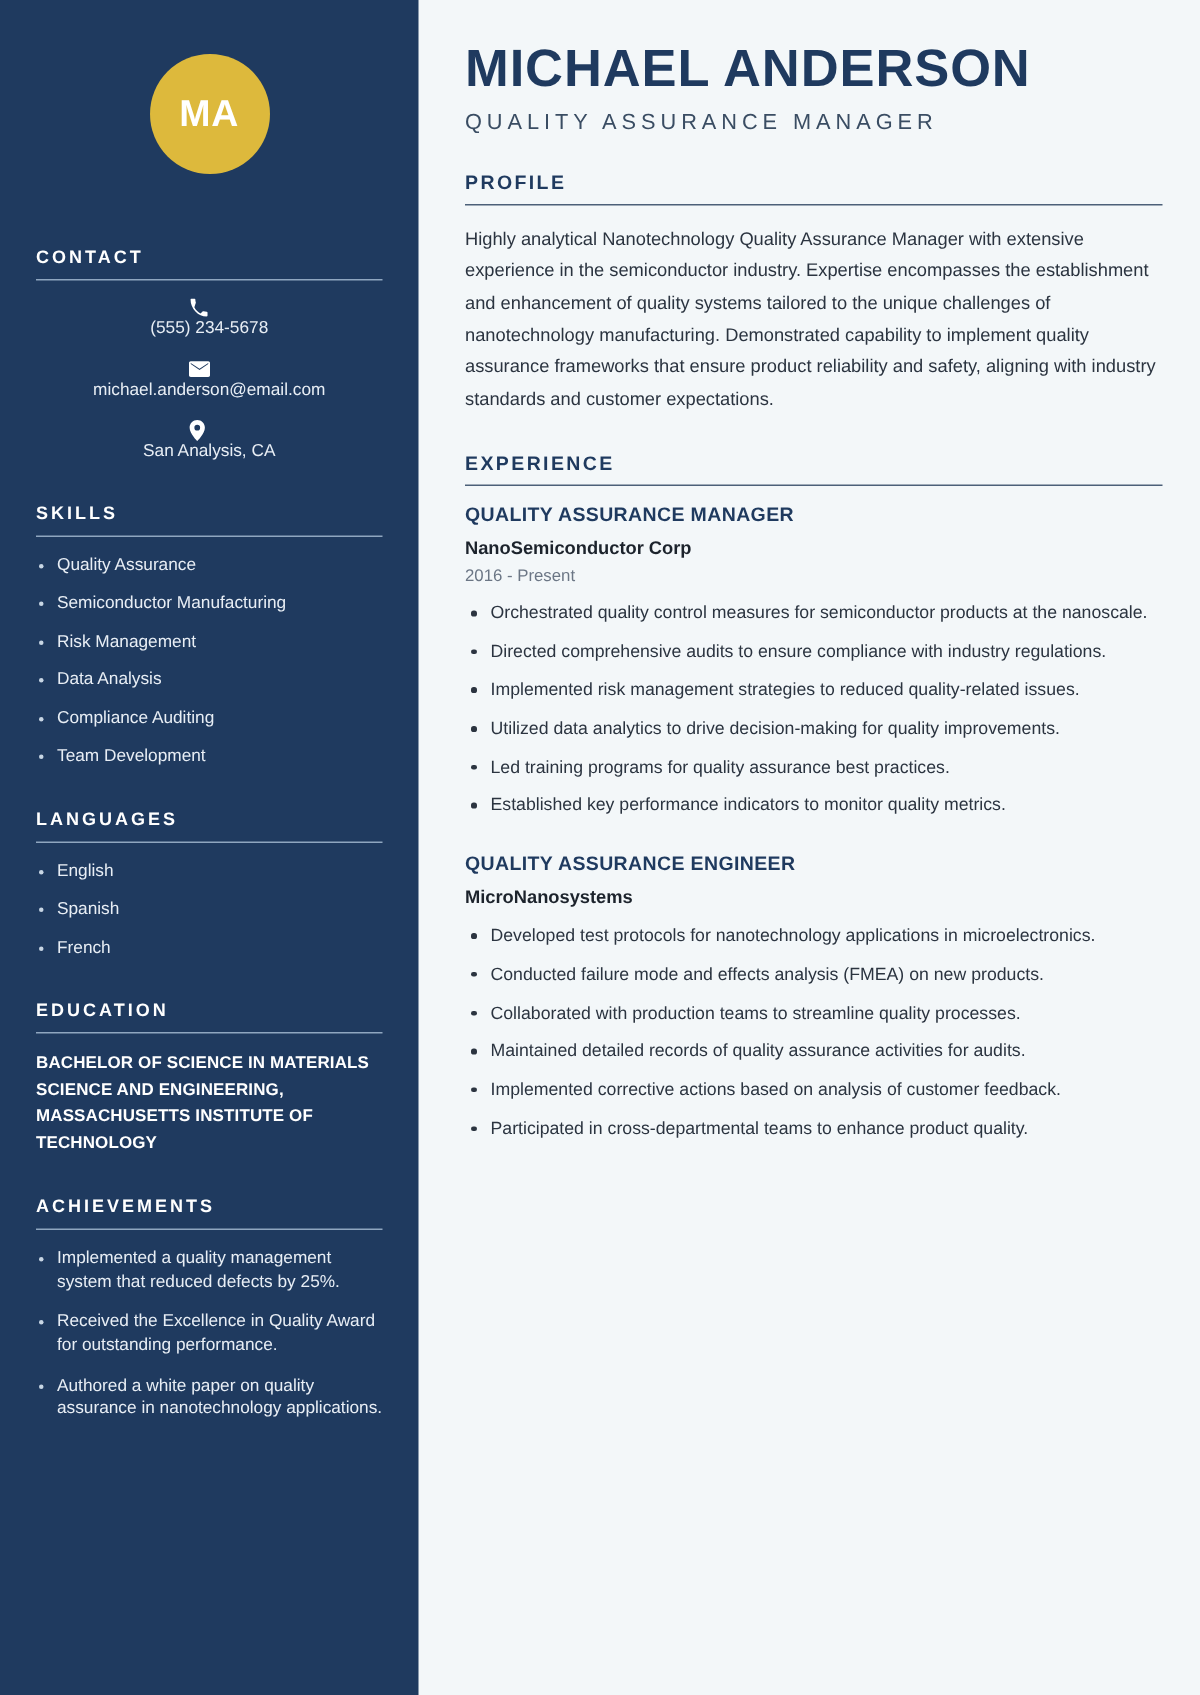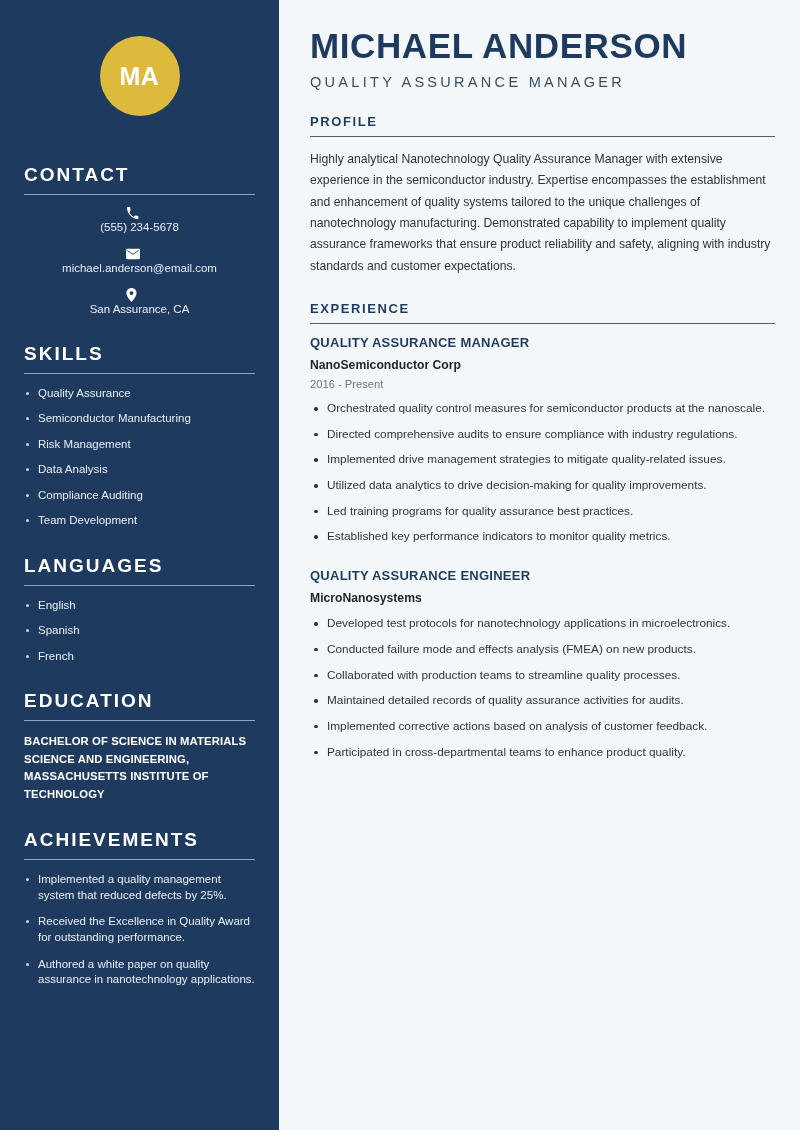--- a/index.html
+++ b/index.html
@@ -49,21 +49,21 @@
     font-size: 25px;
     font-weight: bold;
     letter-spacing: 0.5px;
   }
   .side-section {
     margin-top: 26px;
   }
   .side-section.first { margin-top: 48px; }
   .side-title {
     color: #ffffff;
-    font-size: 19px;
+    font-size: 12px;
     font-weight: bold;
     letter-spacing: 2.0px;
     padding-bottom: 8px;
   }
   .side-rule {
     height: 1px;
     background: #8fa6c0;
     margin-bottom: 12px;
   }
   .contact-row {
@@ -237,21 +237,21 @@
         </span>
         <span class="contact-text">michael.anderson@email.com</span>
       </div>
 
       <div class="contact-row">
         <span class="contact-ico">
           <svg width="11" height="14" viewBox="0 0 16 22" fill="#ffffff">
               <path d="M8 0C3.6 0 0 3.6 0 8c0 6 8 14 8 14s8-8 8-14c0-4.4-3.6-8-8-8zm0 11a3 3 0 110-6 3 3 0 010 6z"></path>
             </svg>
         </span>
-        <span class="contact-text">San Assurance, CA</span>
+        <span class="contact-text">San Analysis, CA</span>
       </div>
     </section>
 
     <section class="side-section">
       <div class="side-title">SKILLS</div>
       <div class="side-rule"></div>
       <ul class="side-list tight">
         <li>Quality Assurance</li>
         <li>Semiconductor Manufacturing</li>
         <li>Risk Management</li>
@@ -304,21 +304,21 @@
       <div class="main-title">EXPERIENCE</div>
       <div class="main-rule"></div>
 
       <div class="job">
         <div class="job-title">QUALITY ASSURANCE MANAGER</div>
         <div class="job-company">NanoSemiconductor Corp</div>
         <div class="job-dates">2016 - Present</div>
         <ul class="job-bullets">
           <li>Orchestrated quality control measures for semiconductor products at the nanoscale.</li>
           <li>Directed comprehensive audits to ensure compliance with industry regulations.</li>
-          <li>Implemented drive management strategies to mitigate quality-related issues.</li>
+          <li>Implemented risk management strategies to reduced quality-related issues.</li>
           <li>Utilized data analytics to drive decision-making for quality improvements.</li>
           <li>Led training programs for quality assurance best practices.</li>
           <li>Established key performance indicators to monitor quality metrics.</li>
         </ul>
       </div>
 
       <div class="job">
         <div class="job-title">QUALITY ASSURANCE ENGINEER</div>
         <div class="job-company">MicroNanosystems</div>
         <ul class="job-bullets">

